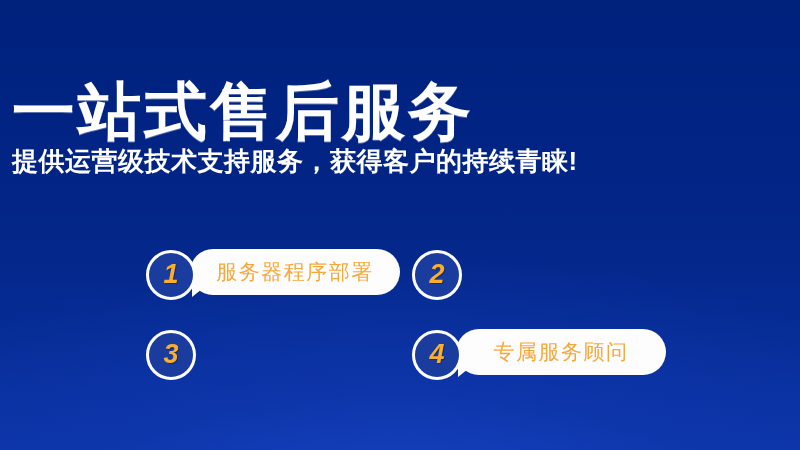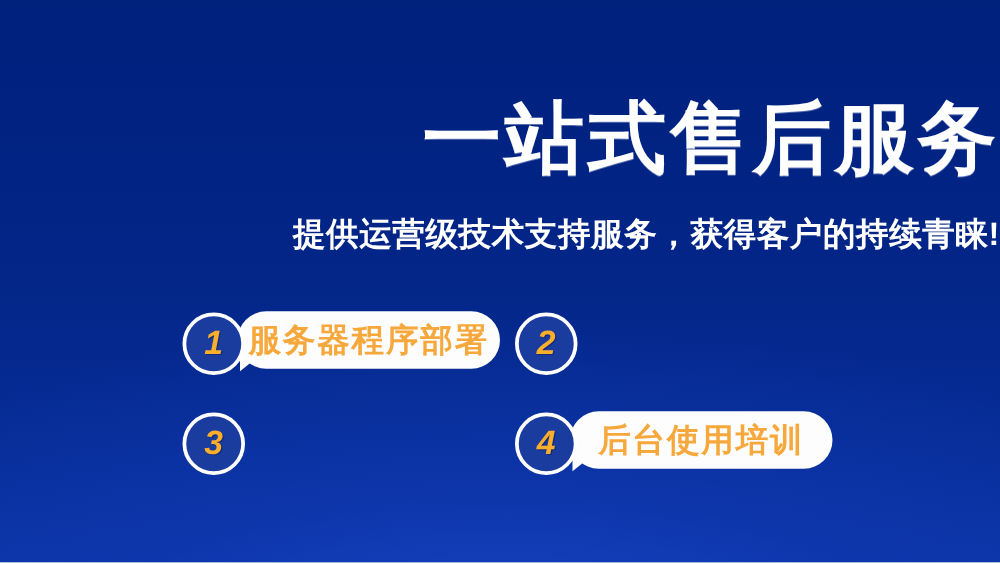--- a/index.html
+++ b/index.html
@@ -17,35 +17,35 @@
       radial-gradient(ellipse 120% 90% at 50% 118%, rgba(24,70,200,0.95) 0%, rgba(18,58,180,0.55) 35%, rgba(10,40,150,0.0) 68%),
       linear-gradient(180deg, #00217c 0%, #012383 28%, #032689 52%, #062c95 76%, #0a33a4 100%);
     overflow:hidden;
   }
 
   
   #head-block {
     position:absolute;
     left:12px; right:0;
     top:78px;
-    text-align:right;
+    text-align:left;
   }
 
   #title {
     color:#ffffff;
     font-size:63px;
     font-weight:bold;
     letter-spacing:3px;
     line-height:1.05;
     white-space:nowrap;
     text-shadow:0 1px 0 rgba(255,255,255,0.35);
   }
 
   #subtitle {
-    margin-top:28px;
+    margin-top:2px;
     color:#ffffff;
     font-size:26px;
     font-weight:bold;
     letter-spacing:0.5px;
     line-height:1.2;
     white-space:nowrap;
   }
 
   
   #cards {
@@ -115,22 +115,22 @@
     left:2px;
     top:24px;
     width:0; height:0;
     border-style:solid;
     border-width:0 0 24px 30px;
     border-color:transparent transparent transparent #fdfdfd;
     z-index:1;
   }
   .bubble-label {
     color:#f7a83c;
-    font-size:26px;
-    font-weight:700;
+    font-size:21px;
+    font-weight:400;
     letter-spacing:1.5px;
     white-space:nowrap;
   }
 </style>
 </head>
 <body>
 
 <div id="banner">
 
   <div id="head-block">
@@ -164,19 +164,19 @@
       </div>
     </div>
 
     <div class="card">
       <div class="badge">
         <span class="badge-num">4</span>
       </div>
       <div class="bubble-wrap">
         <div class="tail"></div>
         <div class="bubble">
-          <span class="bubble-label">后台使用培训</span>
+          <span class="bubble-label">专属服务顾问</span>
         </div>
       </div>
     </div>
 
   </div>
 </div>
 
 </body></html>

